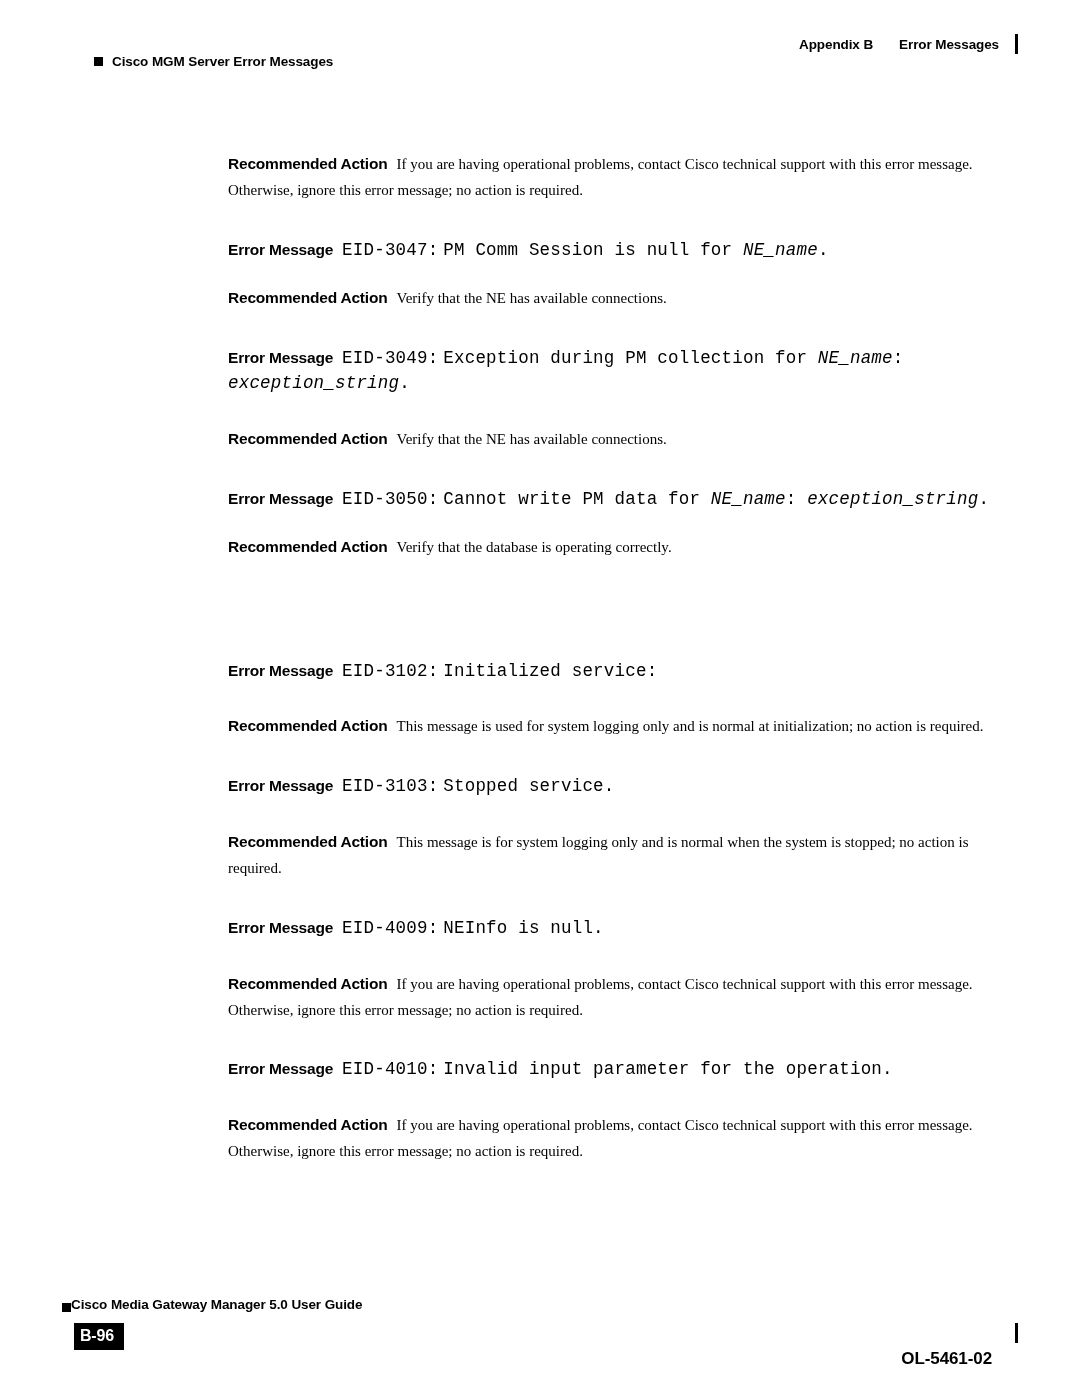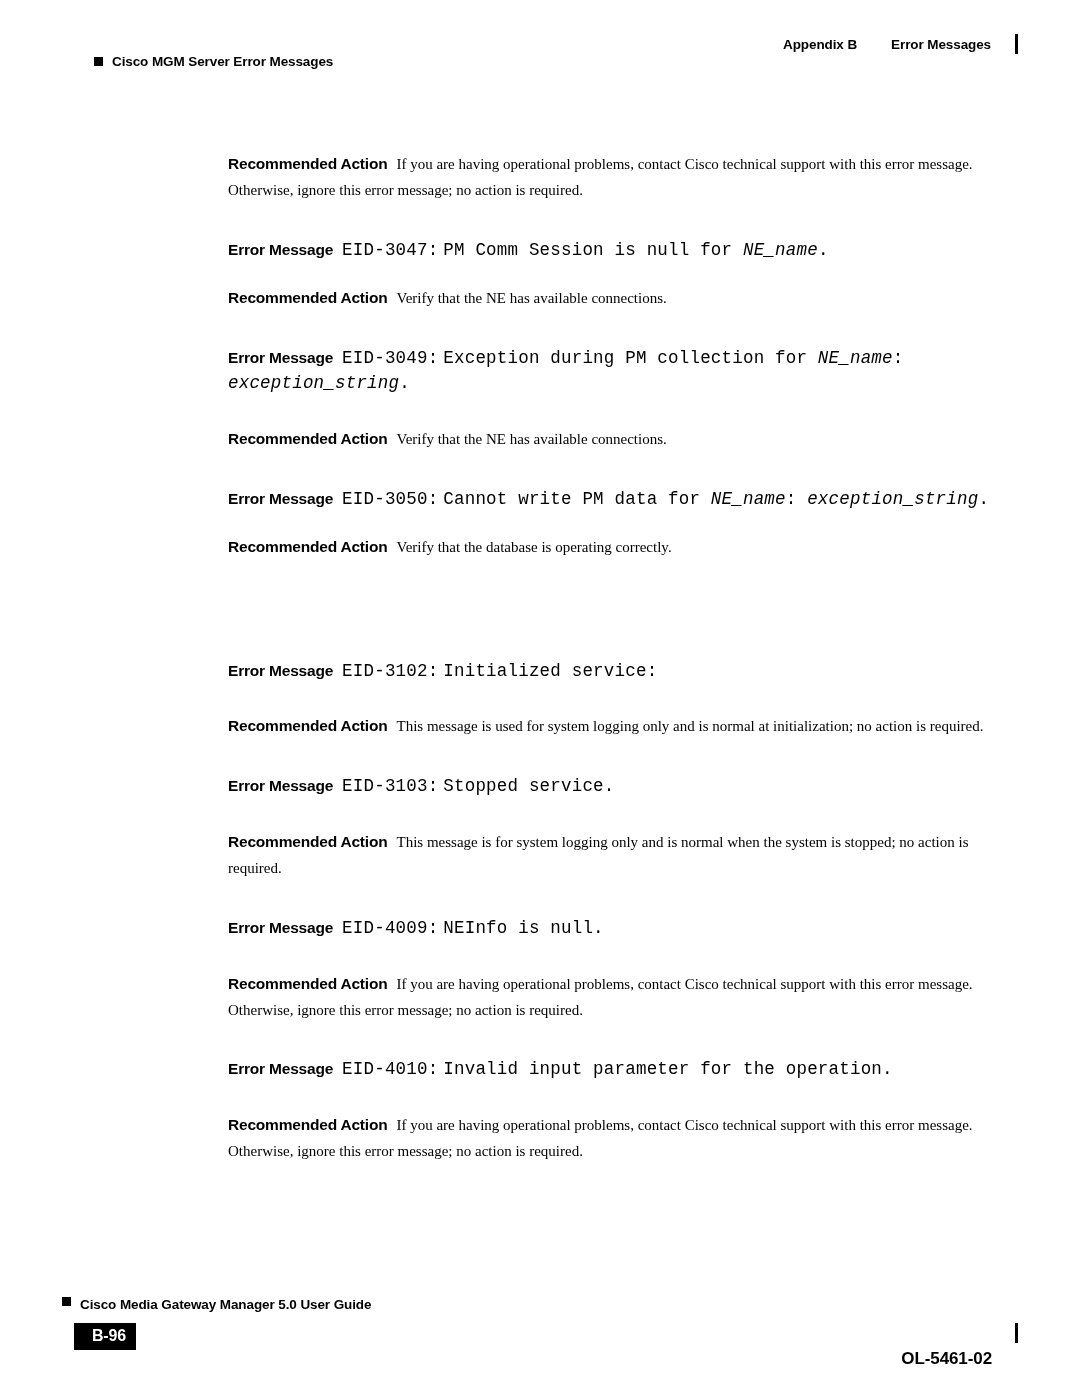--- a/index.html
+++ b/index.html
@@ -44,21 +44,21 @@
     font-weight: bold;
     font-size: 13.5px;
     letter-spacing: -0.1px;
   }
   .hdr-right {
     position: absolute;
     right: 0;
     top: 0;
     display: flex;
     align-items: center;
-    gap: 8px;
+    gap: 0px;
   }
   .hdr-right-text {
     font-family: "Liberation Sans", sans-serif;
     font-weight: bold;
     font-size: 13.5px;
     letter-spacing: -0.1px;
   }
   .hdr-appendix {
     margin-right: 26px;
   }
@@ -122,22 +122,21 @@
     bottom: 40px;
     left: 62px;
     right: 62px;
     height: 60px;
   }
   .ftr-top {
     position: absolute;
     left: 0;
     top: 0;
     display: flex;
-    align-items: flex-start;
-    gap: 9px;
+    align-items: flex-end;
   }
   .ftr-square {
     width: 9px;
     height: 9px;
     background: #000000;
     display: inline-block;
   }
   .ftr-guide {
     font-family: "Liberation Sans", sans-serif;
     font-weight: bold;
@@ -146,21 +145,21 @@
   }
   .ftr-pagebox {
     position: absolute;
     left: 12px;
     top: 26px;
     background: #000000;
     color: #ffffff;
     font-family: "Liberation Sans", sans-serif;
     font-weight: bold;
     font-size: 16px;
-    padding: 4px 10px 5px 18px;
+    padding: 4px 10px 5px 6px;
     letter-spacing: -0.2px;
     text-align: center;
   }
   .ftr-doc {
     position: absolute;
     right: 26px;
     top: 32px;
     font-family: "Liberation Sans", sans-serif;
     font-weight: bold;
     font-size: 17px;

